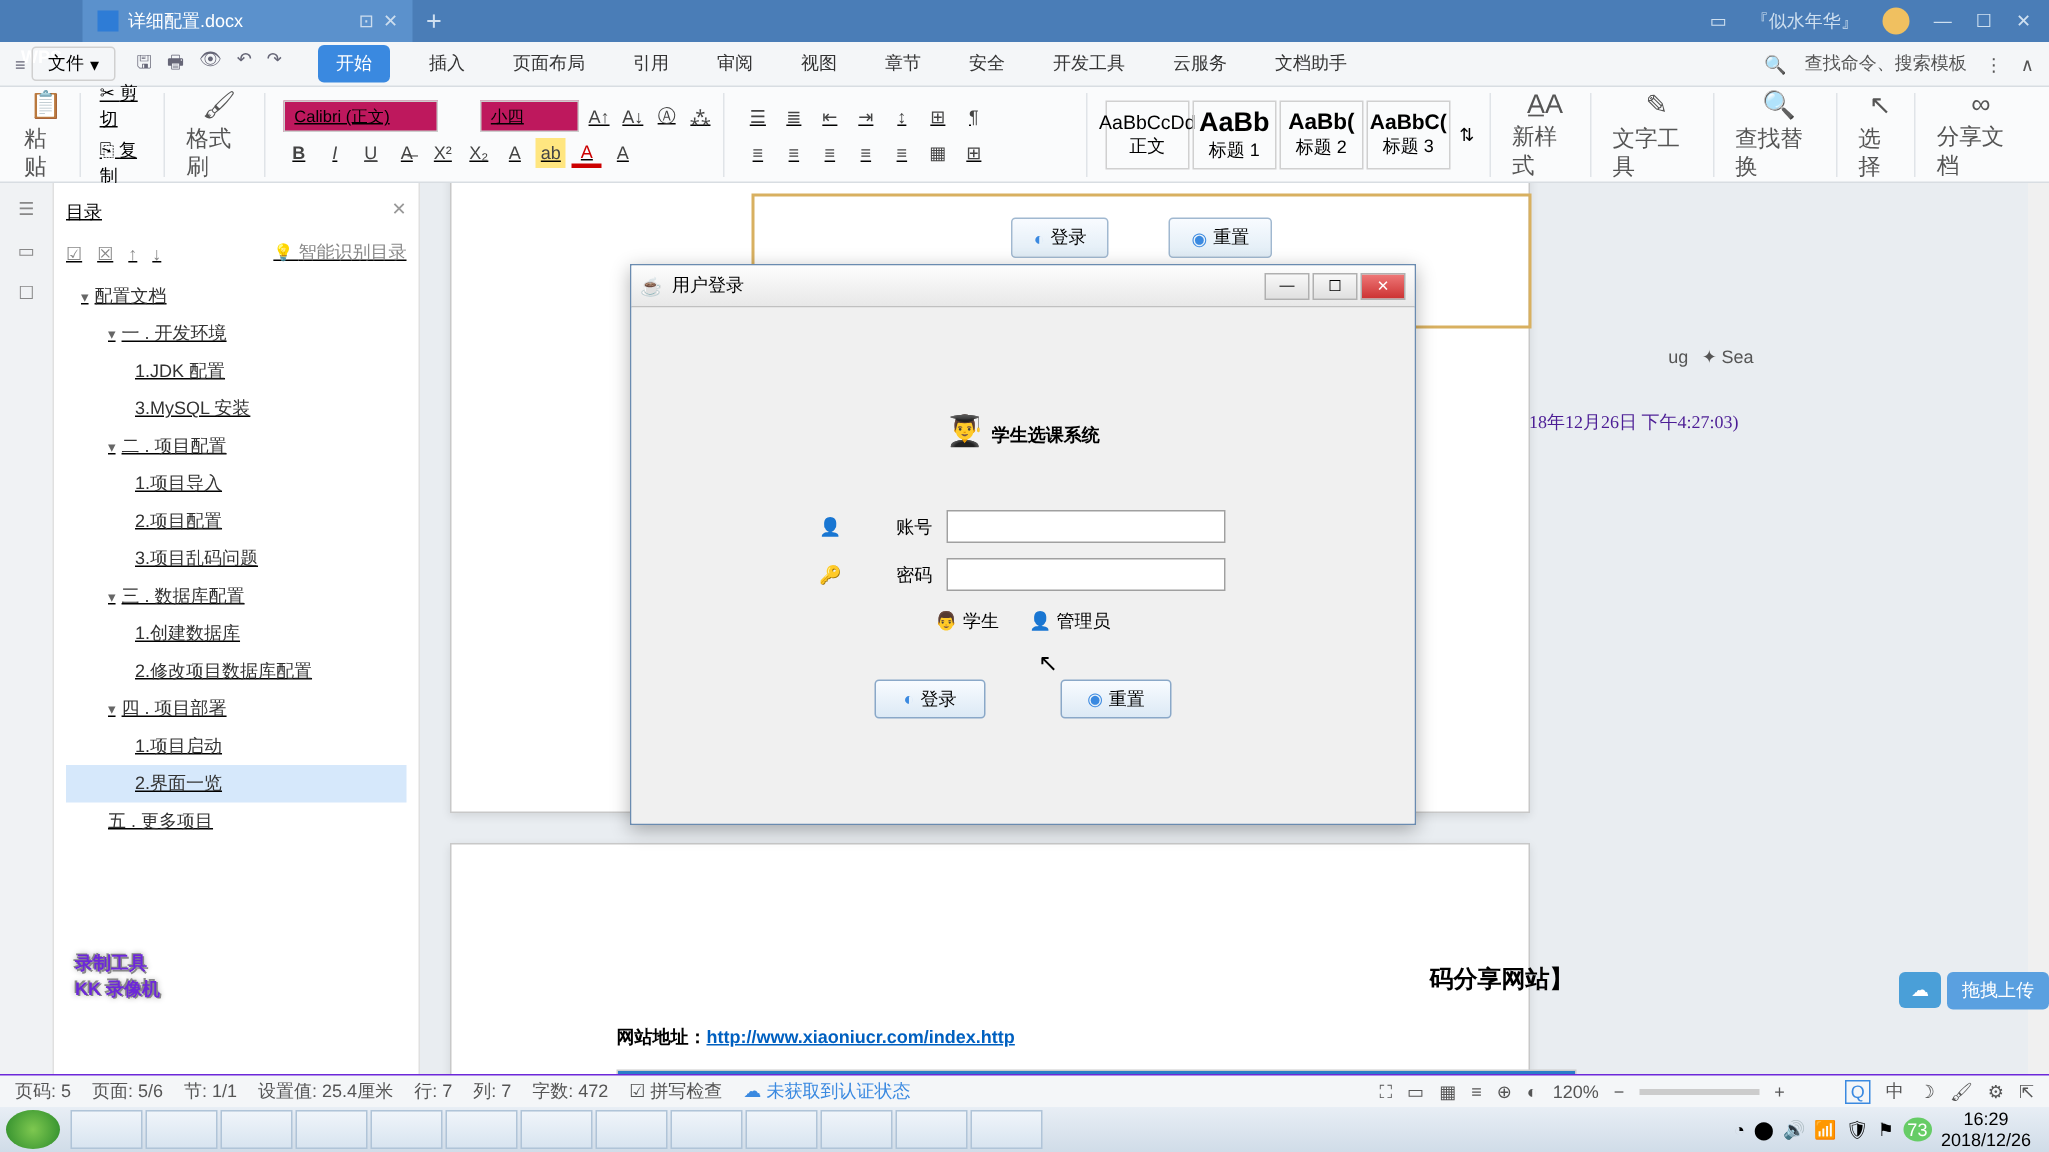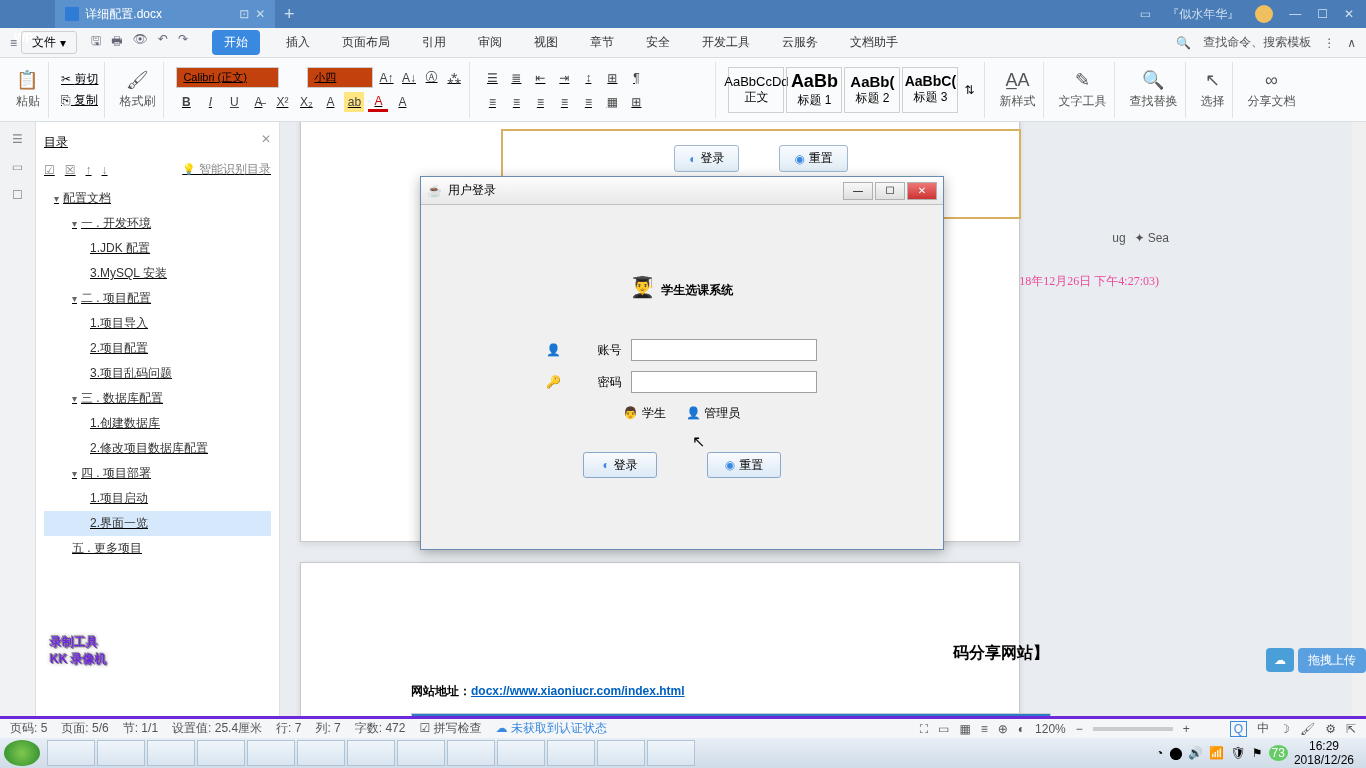--- a/index.html
+++ b/index.html
@@ -14,24 +14,24 @@
 .menubar{height:30px;background:#f4f6f8;border-bottom:1px solid #d8dde2;display:flex;align-items:center;padding:0 10px;gap:4px;}
 .menu-file{border:1px solid #d0d0d0;padding:2px 10px;border-radius:3px;display:flex;align-items:center;gap:4px;}
 .menu-icons{display:flex;gap:10px;margin:0 10px;color:#667;}
 .tabs{display:flex;gap:20px;margin-left:10px;}
 .tab{padding:4px 6px;color:#333;}
 .tab.active{background:#3a89e0;color:#fff;border-radius:4px;padding:4px 12px;}
 .menu-right{margin-left:auto;display:flex;gap:12px;align-items:center;color:#555;}
 .ribbon{height:64px;background:#fafbfc;border-bottom:1px solid #d8dde2;display:flex;align-items:center;padding:0 8px;gap:6px;}
 .ribbon-group{display:flex;flex-direction:column;align-items:center;gap:2px;padding:0 8px;border-right:1px solid #e0e4e8;height:56px;justify-content:center;}
 .ribbon-big{font-size:18px;color:#555;}
-.ribbon-label{font-size:12px;color:#555;}
+.ribbon-label{font-size:15px;color:#555;}
 .ribbon-g2{display:flex;flex-direction:column;gap:4px;padding:0 6px;border-right:1px solid #e0e4e8;height:56px;justify-content:center;text-decoration:underline;}
 .font-row{display:flex;gap:4px;align-items:center;}
-.font-sel{border:1px solid #ccc;padding:2px 6px;background:#c2410c;font-size:11px;}
+.font-sel{border:1px solid #ccc;padding:2px 6px;background:#be185d;font-size:11px;}
 .fmt-btn{width:20px;height:20px;display:inline-flex;align-items:center;justify-content:center;color:#444;}
 .styles-box{display:flex;gap:2px;padding:0 6px;border-right:1px solid #e0e4e8;height:56px;align-items:center;}
 .style-item{border:1px solid #d0d0d0;width:56px;height:46px;display:flex;flex-direction:column;align-items:center;justify-content:center;font-size:10px;}
 .style-prev{font-size:13px;}
 .main{display:flex;height:594px;}
 .sidebar-mini{width:36px;background:#f0f2f4;border-right:1px solid #e0e0e0;display:flex;flex-direction:column;align-items:center;gap:14px;padding-top:10px;color:#888;}
 .outline{width:244px;border-right:1px solid #e0e0e0;padding:10px 8px;background:#fff;text-decoration:underline;}
 .outline h3{font-size:15px;font-weight:normal;margin-bottom:10px;}
 .outline-close{float:right;color:#999;}
 .outline-tools{display:flex;gap:10px;margin-bottom:8px;color:#888;align-items:center;}
@@ -56,21 +56,21 @@
 .dlg-close{background:linear-gradient(#e77,#c33);color:#fff;}
 .dlg-body{padding:20px;background:#f0f0f0;height:calc(100% - 28px);}
 .dlg-heading{text-align:center;font-size:20px;font-weight:bold;margin:50px 0 40px;}
 .form-row{display:flex;align-items:center;justify-content:center;gap:10px;margin:10px 0;}
 .form-label{width:50px;text-align:right;}
 .form-input{width:186px;height:22px;border:1px solid #a0a0a0;background:#fff;}
 .radio-row{display:flex;justify-content:center;gap:20px;margin:12px 0 30px;}
 .btn-row{display:flex;justify-content:center;gap:50px;}
 .dlg-button{width:74px;height:26px;border:1px solid #8aa8c8;background:linear-gradient(#f8fbff,#dce9f5);border-radius:3px;display:flex;align-items:center;justify-content:center;gap:4px;}
 .cursor{position:absolute;left:692px;top:432px;font-size:16px;color:#000;pointer-events:none;}
-.statusbar{height:22px;background:#f4f6f8;border-top:3px solid #6d28d9;display:flex;align-items:center;padding:0 10px;gap:14px;color:#555;font-size:11px;}
+.statusbar{height:22px;background:#f4f6f8;border-top:1px solid #6d28d9;display:flex;align-items:center;padding:0 10px;gap:14px;color:#555;font-size:11px;}
 .status-right{margin-left:auto;display:flex;gap:10px;align-items:center;}
 .zoom-slider{width:80px;height:4px;background:#ccc;position:relative;}
 .taskbar{height:30px;background:linear-gradient(#e8eef5,#d0dce8);display:flex;align-items:center;padding:0 4px;}
 .start-orb{width:36px;height:26px;background:radial-gradient(circle,#7ec850,#2a8a2a);border-radius:50%;margin-right:6px;}
 .task-item{width:48px;height:26px;border:1px solid #b0c4d8;background:linear-gradient(#f0f5fa,#d8e4f0);margin:0 1px;}
 .tray{margin-left:auto;display:flex;align-items:center;gap:6px;padding:0 8px;font-size:10px;}
 .clock{text-align:center;line-height:1.2;}
 .watermark{position:absolute;left:50px;bottom:100px;color:#6d28d9;font-weight:bold;font-size:18px;text-shadow:0 0 4px #888,-1px -1px 0 #888,1px 1px 0 #888;}
 .upload-badge{position:absolute;right:0;top:648px;background:#5aa0e0;color:#fff;padding:4px 10px;border-radius:4px;font-size:11px;display:flex;align-items:center;gap:4px;}
 .cloud-btn{position:absolute;right:72px;top:648px;width:28px;height:24px;background:#4a9fd8;border-radius:4px;color:#fff;display:flex;align-items:center;justify-content:center;}
@@ -275,25 +275,25 @@
               <span style="color:#3a89e0;">◐</span>
               <span>登录</span>
             </span>
           <span class="doc-button">
               <span style="color:#3a89e0;">◉</span>
               <span>重置</span>
             </span>
         </div>
       </div>
       <div class="doc-txt" style="right:-150px;top:228px;color:#555;"><span>ug</span> &nbsp;&nbsp;✦ <span>Sea</span></div>
-      <div class="doc-txt" style="right:-140px;top:270px;color:#ec4899;">18年12月26日 下午4:27:03)</div>
+      <div class="doc-txt" style="right:-140px;top:270px;color:#4c1d95;">18年12月26日 下午4:27:03)</div>
     </div>
     <div class="page page2">
       <div class="doc-txt" style="right:-30px;top:80px;font-size:16px;font-weight:bold;">码分享网站】</div>
-      <div class="doc-txt" style="left:110px;top:120px;font-size:14px;font-weight:bold;"><span>网站地址：</span><span style="color:#0060c0;text-decoration:underline;">docx://www.xiaoniucr.com/index.html</span></div>
+      <div class="doc-txt" style="left:110px;top:120px;font-size:14px;font-weight:bold;"><span>网站地址：</span><span style="color:#0060c0;text-decoration:underline;">http://www.xiaoniucr.com/index.http</span></div>
       <div style="position:absolute;left:110px;top:150px;width:640px;height:120px;border:1px solid #ccc;">
         <div style="height:24px;background:#2a7cc8;color:#fff;padding:4px 10px;font-size:11px;">当牛作码 &nbsp; 首页 &nbsp; 文章阅读 &nbsp; 资源下载 &nbsp; 定义源码 &nbsp; 毕业设计 &nbsp; 相关帮助</div>
 
       </div>
     </div>
     <div class="doc-scroll-r"></div>
   </div>
 </div>
 
 <div class="login-dialog">

